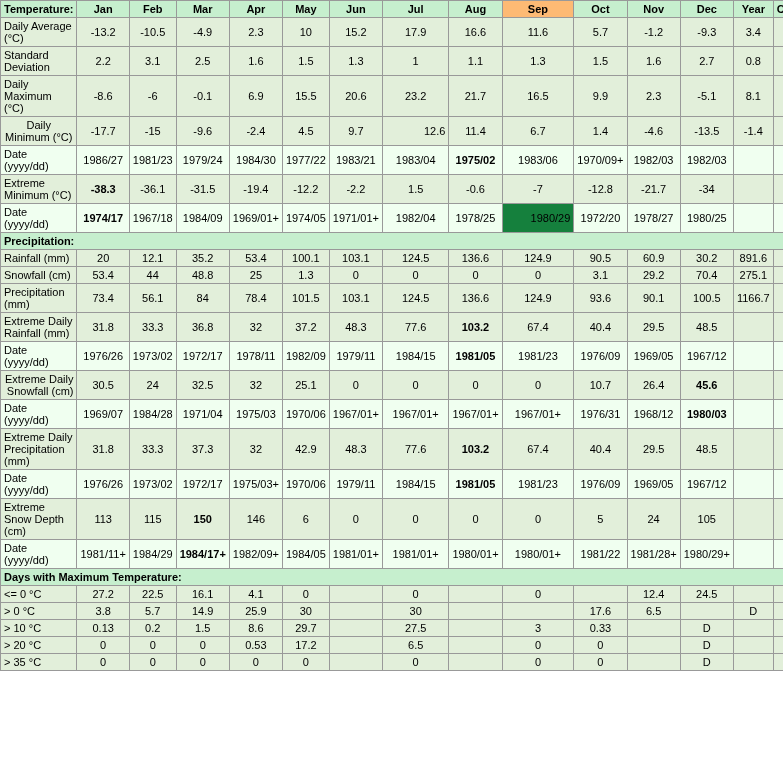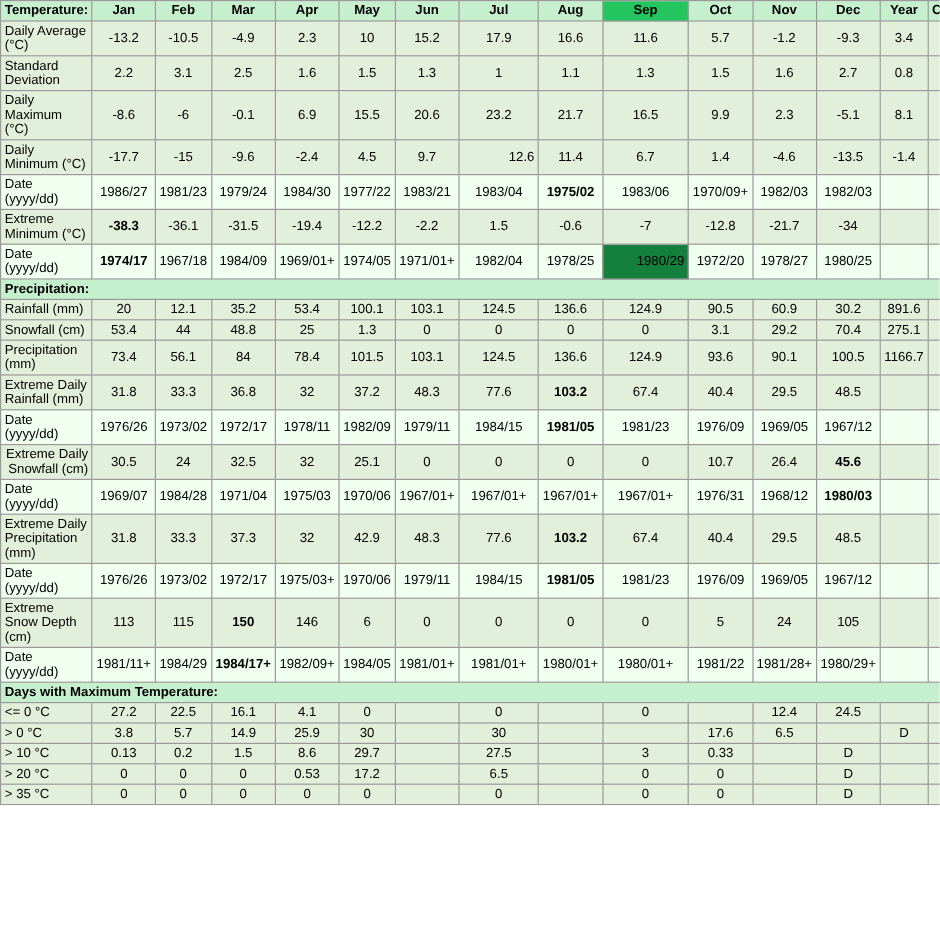--- a/index.html
+++ b/index.html
@@ -16,21 +16,21 @@
     <tr>
       <th style="text-align:left; background:#c6efce;">Temperature:</th>
       <th style="background:#c6efce;">Jan</th>
       <th style="background:#c6efce;">Feb</th>
       <th style="background:#c6efce;">Mar</th>
       <th style="background:#c6efce;">Apr</th>
       <th style="background:#c6efce;">May</th>
       <th style="background:#c6efce;">Jun</th>
       <th style="background:#c6efce;">Jul</th>
       <th style="background:#c6efce;">Aug</th>
-      <th style="background:#22c55e;">Sep</th>
+      <th style="background:#fdba74;">Sep</th>
       <th style="background:#c6efce;">Oct</th>
       <th style="background:#c6efce;">Nov</th>
       <th style="background:#c6efce;">Dec</th>
       <th style="background:#c6efce;">Year</th>
       <th style="background:#c6efce;">Code</th>
     </tr>
   </thead>
   <tbody id="table-body">
   <tr>
         <td style="text-align: left; background: rgb(226, 239, 218);">Daily Average (°C)</td>
@@ -77,21 +77,21 @@
         <td style="background: rgb(226, 239, 218);">23.2</td>
         <td style="background: rgb(226, 239, 218);">21.7</td>
         <td style="background: rgb(226, 239, 218);">16.5</td>
         <td style="background: rgb(226, 239, 218);">9.9</td>
         <td style="background: rgb(226, 239, 218);">2.3</td>
         <td style="background: rgb(226, 239, 218);">-5.1</td>
         <td style="background: rgb(226, 239, 218);">8.1</td>
         <td style="background: rgb(226, 239, 218);">D</td>
       </tr>
       <tr>
-        <td style="text-align: left; background: rgb(226, 239, 218);">Daily Minimum (°C)</td>
+        <td style="text-align: center; background: rgb(226, 239, 218);">Daily Minimum (°C)</td>
         <td style="background: rgb(226, 239, 218);">-17.7</td>
         <td style="background: rgb(226, 239, 218);">-15</td>
         <td style="background: rgb(226, 239, 218);">-9.6</td>
         <td style="background: rgb(226, 239, 218);">-2.4</td>
         <td style="background: rgb(226, 239, 218);">4.5</td>
         <td style="background: rgb(226, 239, 218);">9.7</td>
         <td style="background: rgb(226, 239, 218); padding-left: 41px;">12.6</td>
         <td style="background: rgb(226, 239, 218);">11.4</td>
         <td style="background: rgb(226, 239, 218);">6.7</td>
         <td style="background: rgb(226, 239, 218);">1.4</td>

